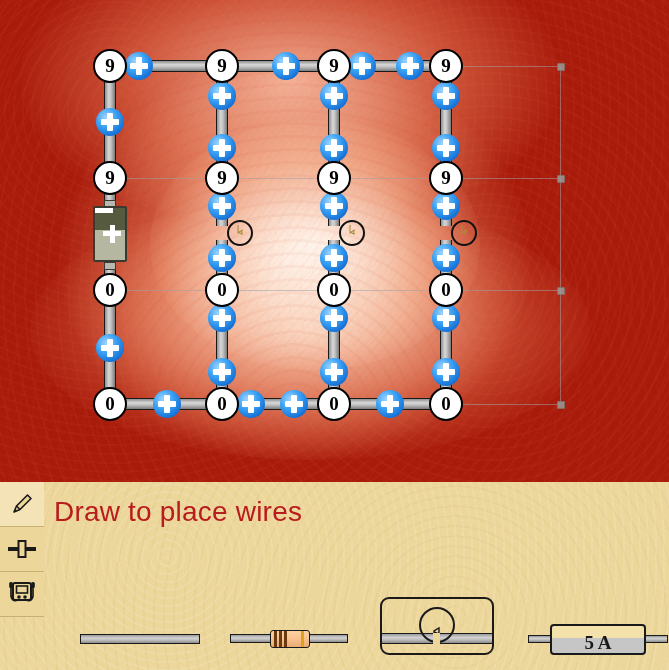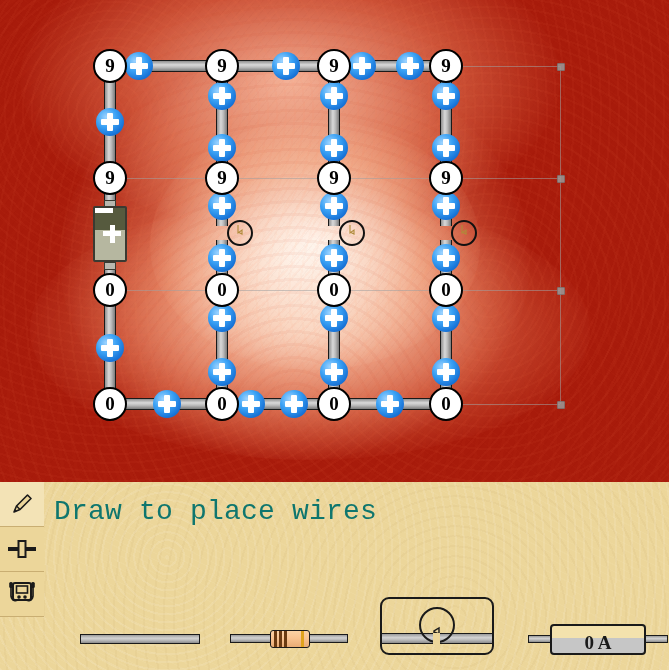--- a/index.html
+++ b/index.html
@@ -115,22 +115,22 @@
   .tool{
     position:relative;width:44px;height:45px;
     background:#ecd69a;
     border-bottom:1px solid #c9ae72;
     display:flex;align-items:center;justify-content:center;
     box-sizing:border-box;
   }
   .tool.active{background:#f3e3b6;}
   .panel-title{
     position:absolute;left:54px;top:500px;
-    font-family:Liberation Mono, monospace;
-    font-size:28px;color:#0f766e;
+    font-family:Liberation Sans, sans-serif;
+    font-size:28px;color:#b91c1c;
     letter-spacing:.2px;z-index:3;
   }
   .comp{position:absolute;z-index:3;}
 
   
   .tb-wire{
     position:absolute;
     background:linear-gradient(to bottom,#9a9a9a 0%,#d2d2d2 40%,#bcbcbc 65%,#8c8c8c 100%);
     border:1.5px solid #1a1a1a;box-sizing:border-box;
   }
@@ -345,17 +345,17 @@
         <path d="M4 18 L4 8 L9 5 L9 11 L4 9" stroke="#1a1a1a" stroke-width="1.4" fill="none"></path>
         <path d="M7 18 L7 12" stroke="#1a1a1a" stroke-width="1.4" fill="none"></path>
       </svg>
       <div style="position:absolute;left:53px;top:36px;width:7px;height:12px;background:#ecd69a;"></div>
     </div>
 
     <div class="comp" style="left:528px;top:140px;width:140px;height:34px;">
       <div class="amm-lead" style="left:0;width:26px;"></div>
       <div class="amm-lead" style="right:0;width:26px;"></div>
       <div class="amm-box" style="left:22px;top:2px;width:96px;height:31px;">
-        <span class="amm-txt">0 A</span>
+        <span class="amm-txt">5 A</span>
       </div>
     </div>
   </div>
 </div>
 
 </body></html>

